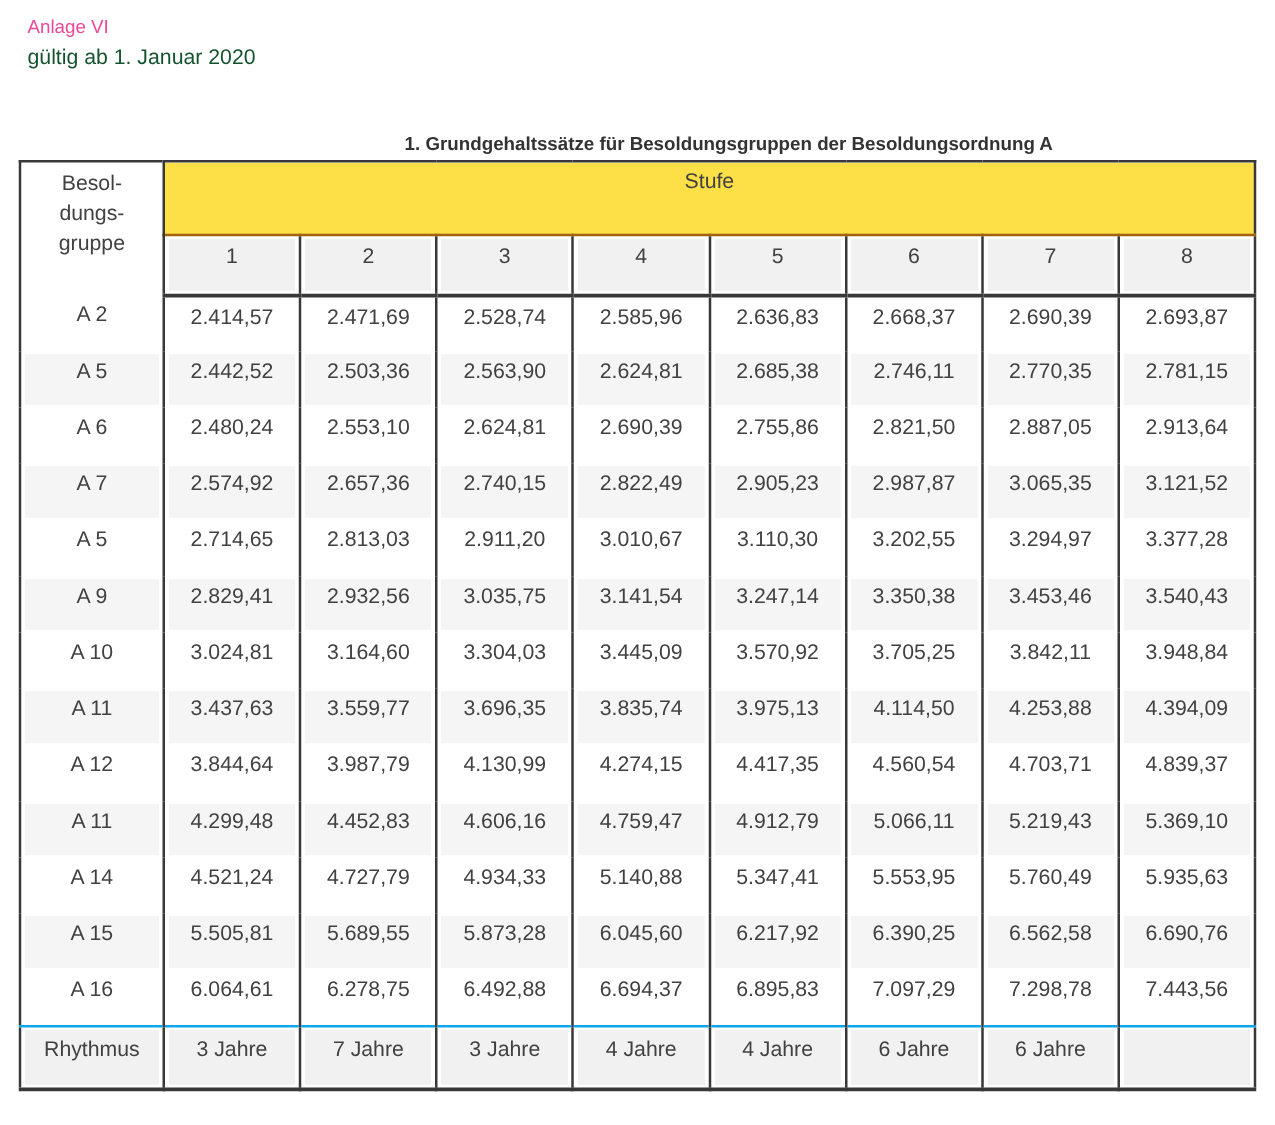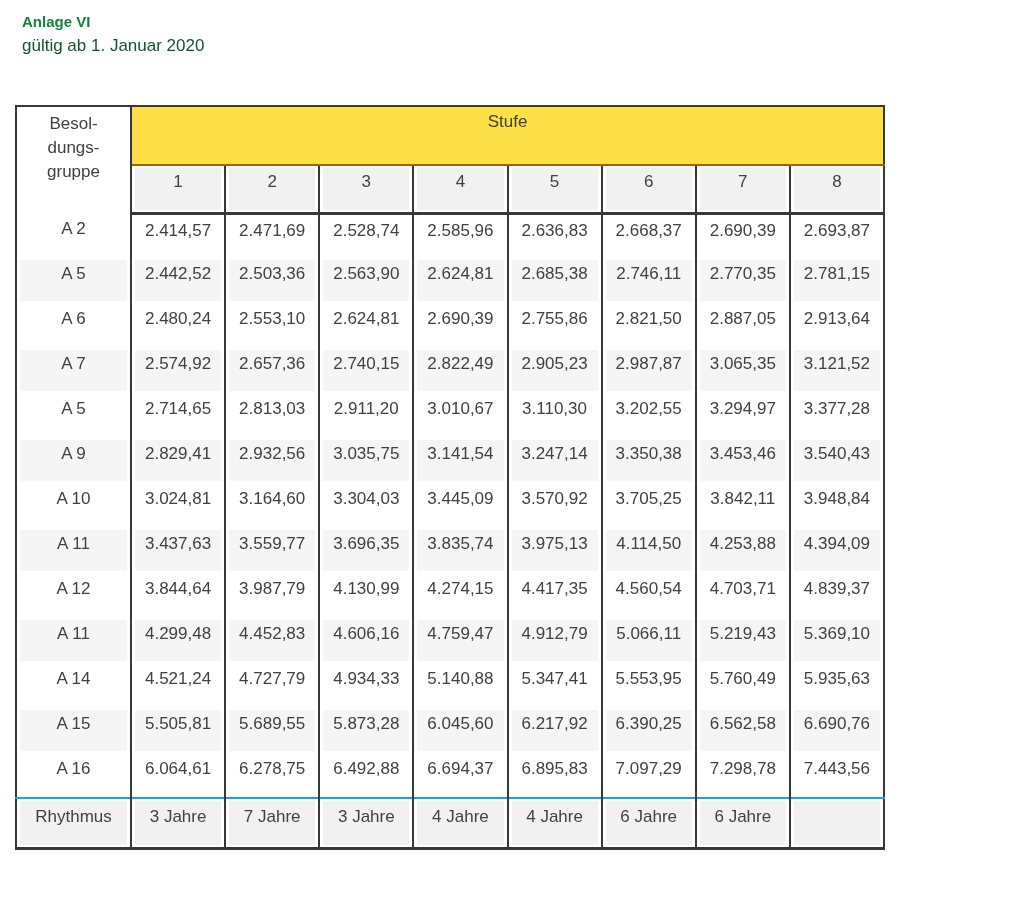--- a/index.html
+++ b/index.html
@@ -11,44 +11,44 @@
     width: 1020px;
     height: 900px;
     font-family: "Liberation Sans", sans-serif;
     color: #414141;
     overflow: hidden;
   }
   .doc-header {
     padding: 12px 0 0 22px;
   }
   .annex {
-    font-weight: bold;
+    font-weight: normal;
     font-size: 15px;
-    color: #15803d;
+    color: #ec4899;
     line-height: 19px;
   }
   .validity {
     font-size: 17px;
     color: #14532d;
     line-height: 21px;
     margin-top: 4px;
   }
   .table-title {
     margin-top: 49px;
     margin-left: 146px;
     text-align: center;
     font-weight: bold;
     font-size: 15px;
     color: #333333;
     line-height: 21px;
   }
   table.salary-table {
     border-collapse: collapse;
     table-layout: fixed;
-    width: 870px;
+    width: 990px;
     margin: 2px 0 0 15px;
     border: 2px solid #383838;
     border-bottom-width: 3px;
     padding-left: 24px;
   }
   .salary-table th, .salary-table td {
     font-weight: normal;
     font-size: 17px;
     text-align: center;
     vertical-align: top;
@@ -110,20 +110,21 @@
 </style>
 </head>
 <body>
 
 <div class="doc-header">
   <div class="annex">Anlage VI</div>
   <div class="validity">gültig ab 1. Januar 2020</div>
 </div>
 
 <div class="table-title">
+  <div>1. Grundgehaltssätze für Besoldungsgruppen der Besoldungsordnung A</div>
 </div>
 
 <table class="salary-table">
   <colgroup>
     <col style="width:115px">
     <col>
       <col>
       <col>
       <col>
       <col>

